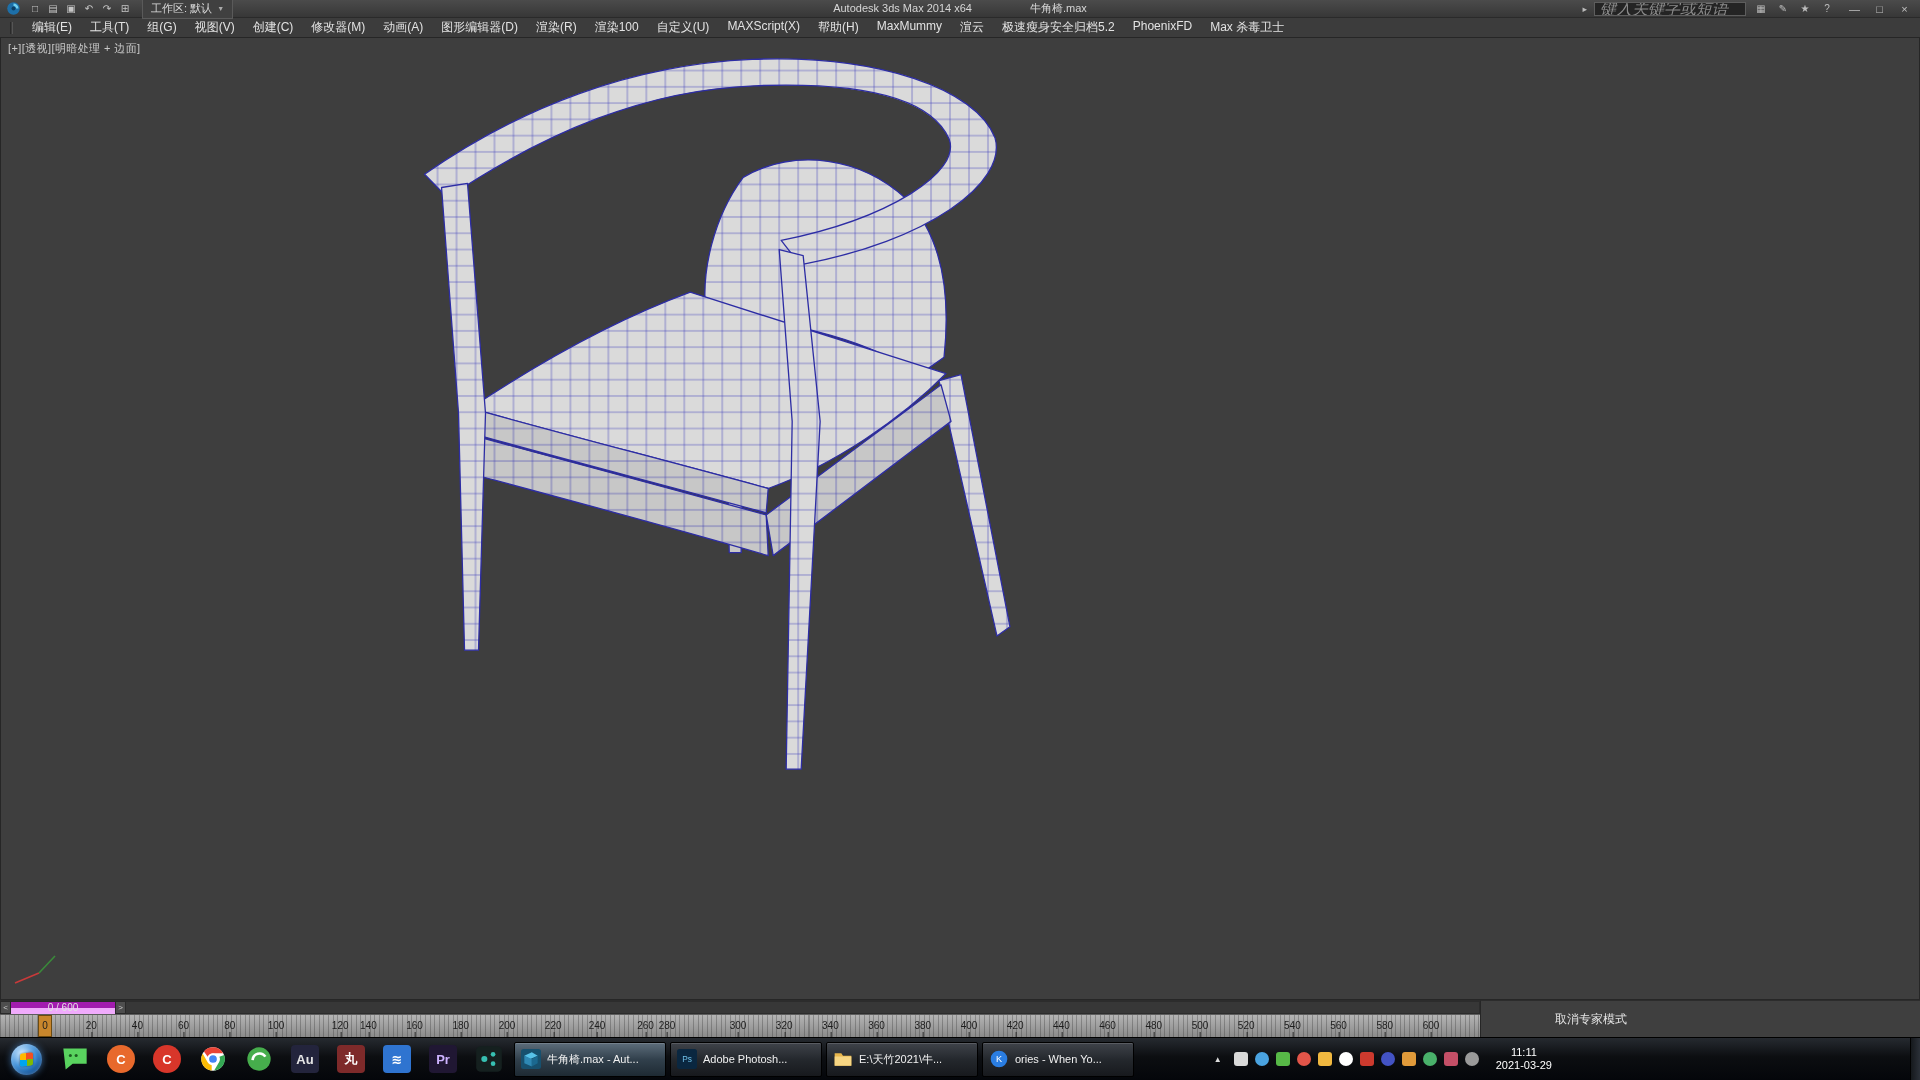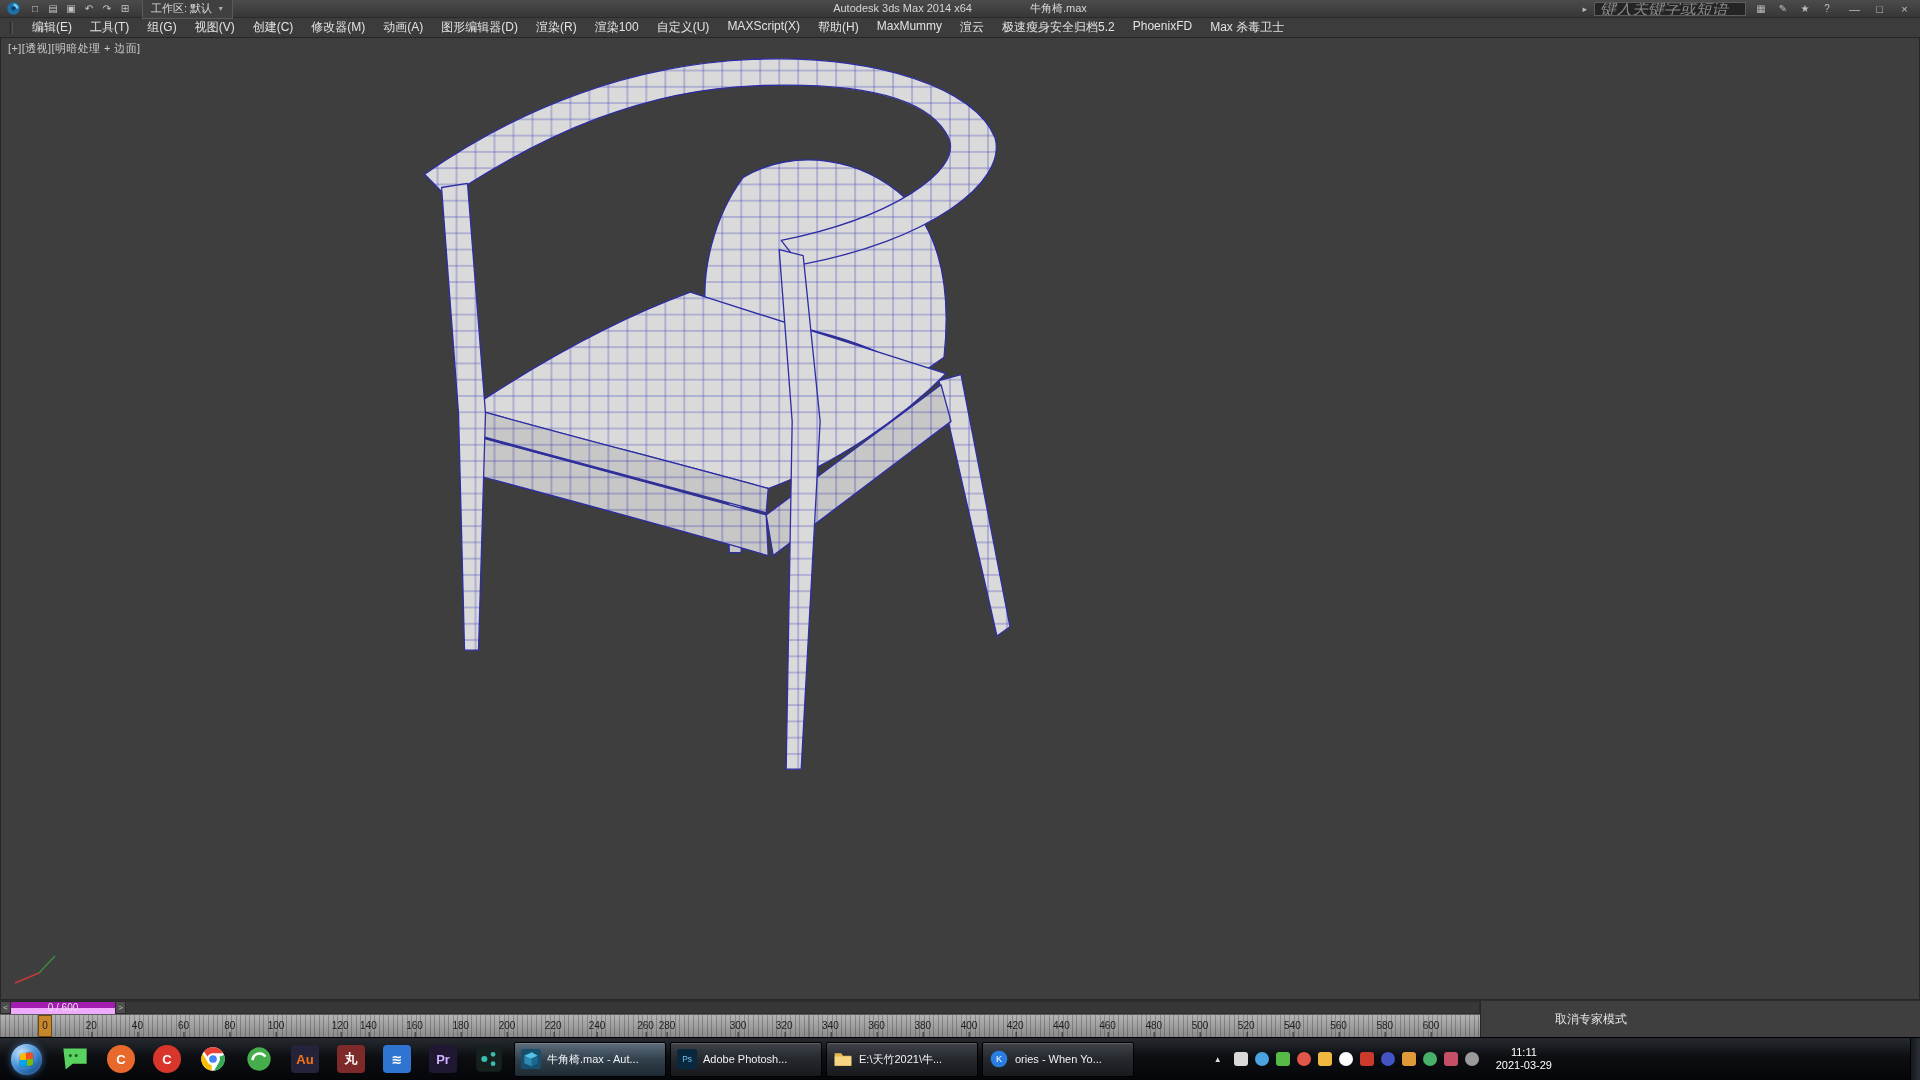--- a/index.html
+++ b/index.html
@@ -302,21 +302,21 @@
             <circle cx="12" cy="12" r="4" fill="#4285f4" stroke="#fff" stroke-width="1.4"></circle>
           </svg>
         </div>
         <div class="ql">
           <svg viewBox="0 0 24 24">
             <circle cx="12" cy="12" r="10" fill="#46ad4c"></circle>
             <path d="M6.5 13a6 6 0 0 1 11-3" stroke="#fff" stroke-width="2.2" fill="none"></path>
           </svg>
         </div>
         <div class="ql">
-          <div class="ql-box" style="background: rgb(35, 36, 60); color: #f97316;">Au</div>
+          <div class="ql-box" style="background: rgb(35, 36, 60); color: #e5e5e5;">Au</div>
         </div>
         <div class="ql">
           <div class="ql-box" style="background: rgb(126, 42, 42); color: rgb(255, 255, 255);">丸</div>
         </div>
         <div class="ql">
           <div class="ql-box" style="background: rgb(47, 116, 208); color: rgb(255, 255, 255);">≋</div>
         </div>
         <div class="ql">
           <div class="ql-box" style="background: rgb(32, 23, 51); color: rgb(205, 179, 255);">Pr</div>
         </div>

